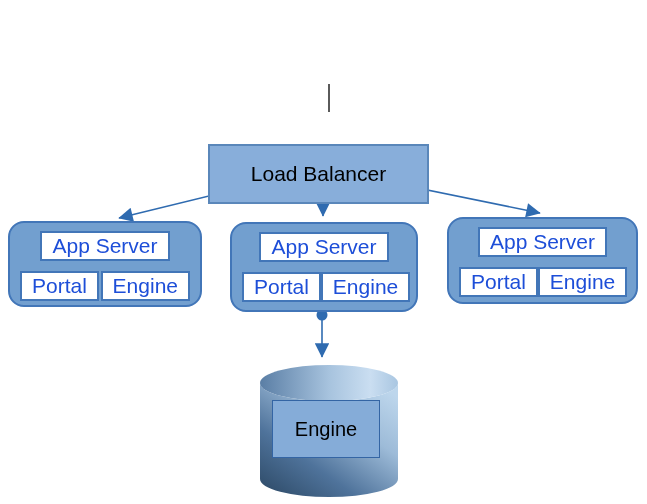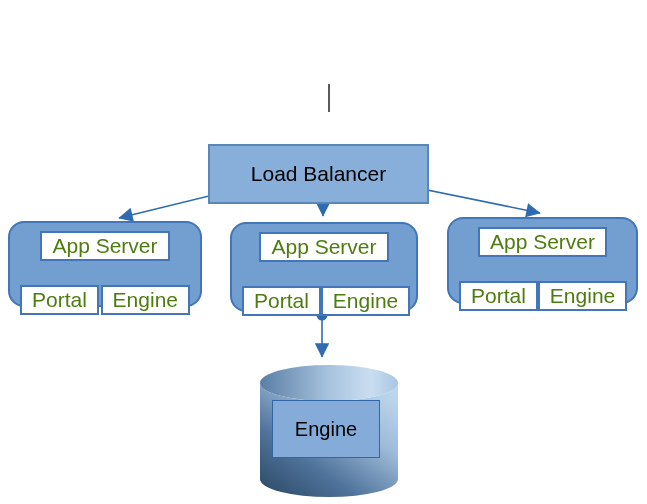--- a/index.html
+++ b/index.html
@@ -23,28 +23,28 @@
   .appserver{
     position:absolute;box-sizing:border-box;
     background:#729fcf;border:2px solid #4276b8;border-radius:16px;
     display:flex;flex-direction:column;align-items:center;
   }
   .as1{left:8px;top:221px;width:194px;height:86px;}
   .as2{left:230px;top:222px;width:188px;height:90px;}
   .as3{left:447px;top:217px;width:191px;height:87px;}
   .innerbox{
     box-sizing:border-box;background:#ffffff;border:2px solid #4276b8;
-    color:#4d7c0f;font-size:21px;line-height:26px;height:30px;
+    color:#1d4ed8;font-size:21px;line-height:26px;height:30px;
     display:flex;align-items:center;justify-content:center;
     padding:0 10px;white-space:nowrap;
   }
   .title{margin-top:8px;}
   .row{
     width:100%;box-sizing:border-box;display:flex;
-    justify-content:space-between;padding:0 10px;margin-top:24px;align-items:flex-end;
+    justify-content:space-between;padding:0 10px;margin-top:10px;align-items:flex-end;
   }
   .dblabel{
     position:absolute;left:272px;top:400px;width:108px;height:58px;
     box-sizing:border-box;background:#85acd8;border:1px solid #3465a4;
     color:#000;font-size:20px;line-height:26px;text-align:center;
     display:flex;flex-direction:column;align-items:center;justify-content:center;
   }
 </style>
 </head>
 <body>

